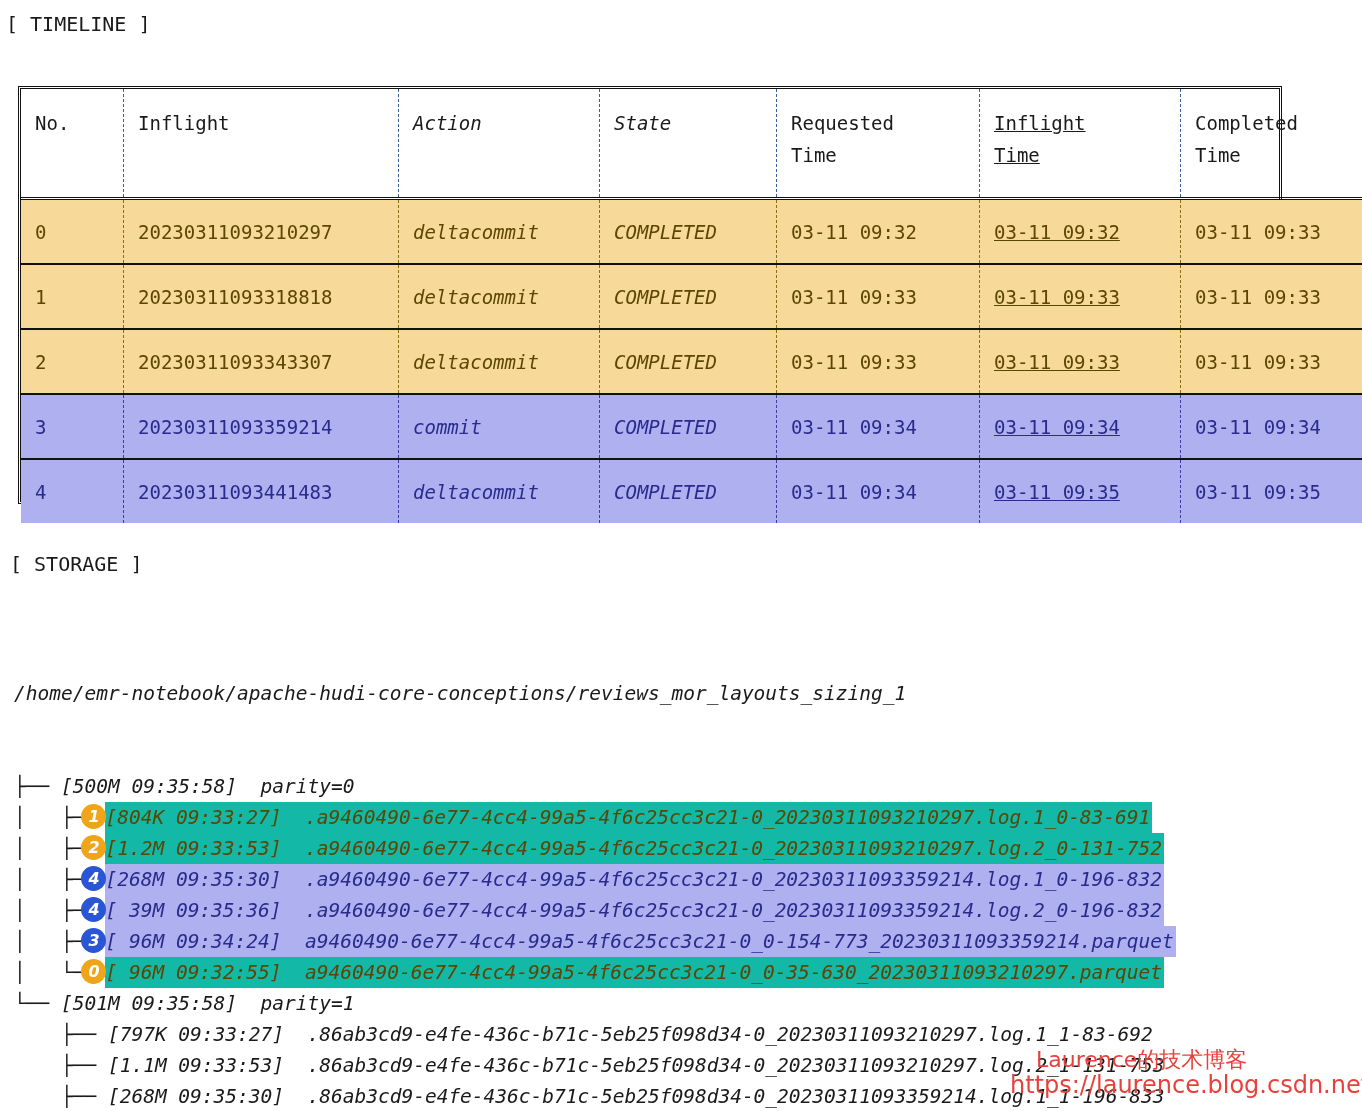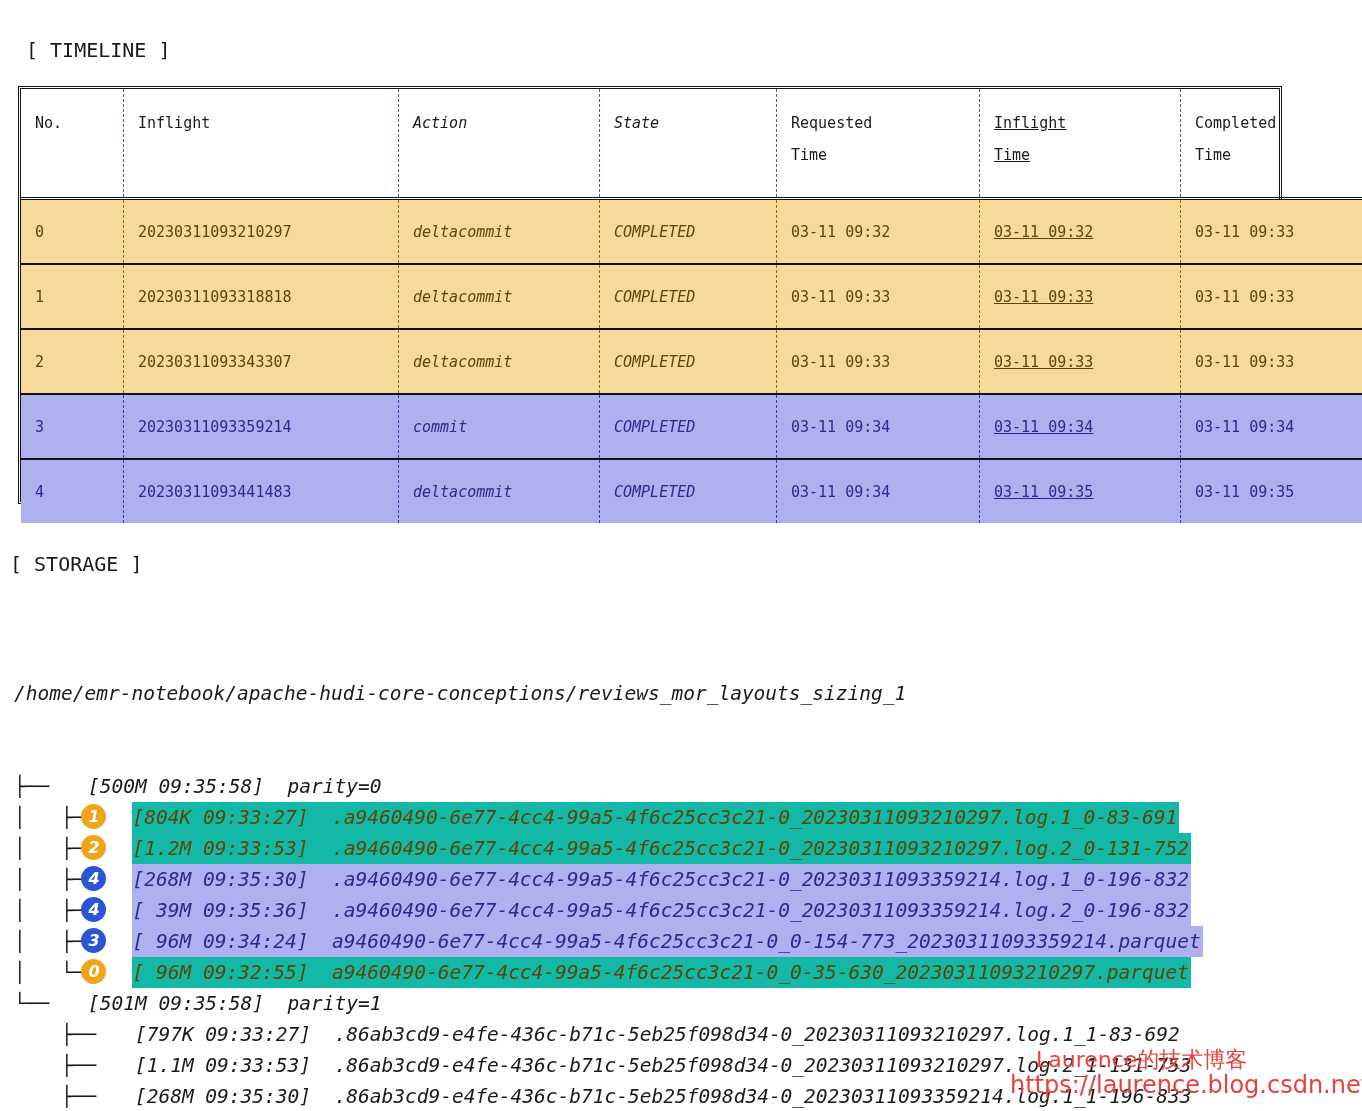--- a/index.html
+++ b/index.html
@@ -15,21 +15,21 @@
   }
 
   
   .section-label {
     position: absolute;
     font-size: 20px;
     letter-spacing: 0px;
     white-space: pre;
     color: #1a1a1a;
   }
-  #timeline-label { left: 26px; top: 12px; margin-top: 26px; }
+  #timeline-label { left: 6px; top: 12px; }
   #storage-label  { left: 10px; top: 552px; }
 
   
   #timeline-table {
     position: absolute;
     left: 18px;
     top: 86px;
     width: 1264px;
     height: 418px;
     border-left: 3px double #111;
@@ -38,21 +38,21 @@
     border-bottom: 3px double #111;
     box-sizing: border-box;
     background: #fff;
   }
   .tbl {
     width: 100%;
     border-collapse: collapse;
     table-layout: fixed;
   }
   .tbl td, .tbl th {
-    font-size: 15px;
+    font-size: 19px;
     font-weight: normal;
     text-align: left;
     vertical-align: middle;
     padding: 0 0 0 14px;
     border-right: 1px dashed #3a5fa0;
     white-space: pre-line;
     color: #1a1a1a;
     font-family: "DejaVu Sans Mono", "Liberation Mono", monospace;
   }
   .tbl td:last-child, .tbl th:last-child { border-right: none; }
@@ -97,21 +97,20 @@
     white-space: pre;
     position: relative;
     font-style: italic;
   }
   .tree-prefix { color: #1a1a1a; white-space: pre; }
   .hl {
     display: inline-block;
     padding: 2px 2px 2px 0;
     white-space: pre;
     line-height: 27px;
-    margin-left: 27px;
   }
   .hl-amber { background: #14b8a6; color: #5c4603; }
   .hl-blue  { background: #aeb0f0; color: #2a2a8c; }
 
   .badge {
     display: inline-block;
     width: 25px; height: 25px;
     border-radius: 50%;
     color: #ffffff;
     font-size: 16px;

